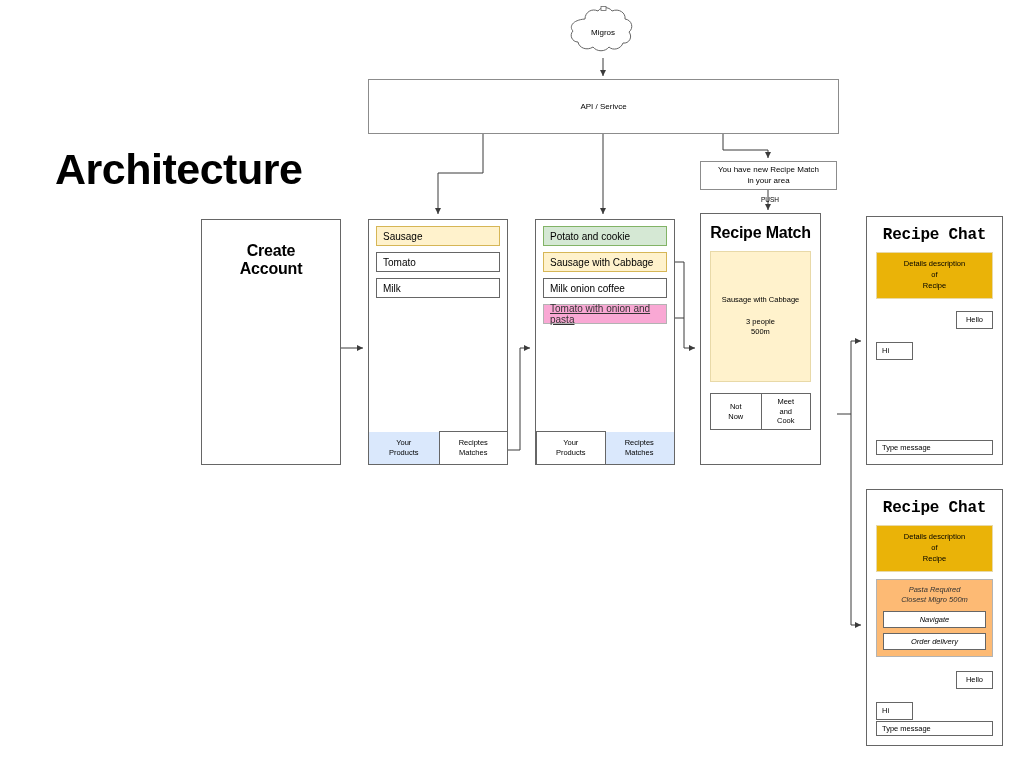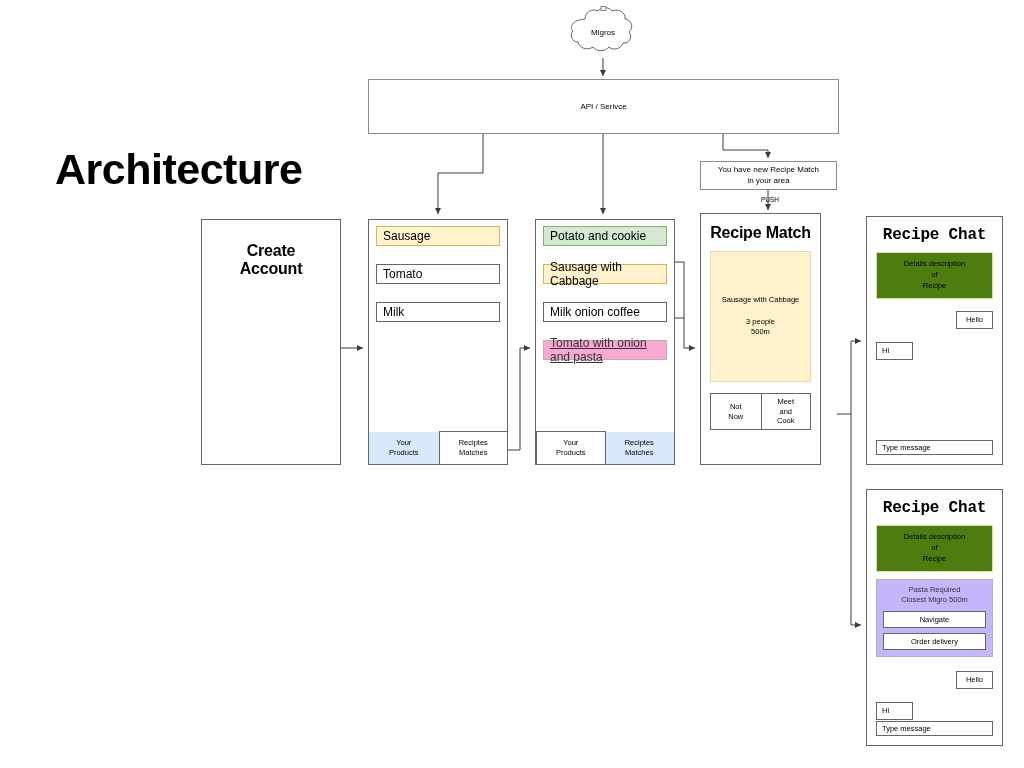--- a/index.html
+++ b/index.html
@@ -102,24 +102,24 @@
   }
   .fields-wrap { margin-top: 30px; }
 
   
   .list-screen { width: 140px; height: 246px; }
   .list-screen.s2 { left: 368px; top: 219px; }
   .list-screen.s3 { left: 535px; top: 219px; }
   .list-body { padding: 6px 7px 0 7px; }
   .row {
     height: 20px;
-    margin-bottom: 18px;
+    margin-bottom: 6px;
     display: flex; align-items: center;
     padding-left: 6px;
-    font-size: 12px;
+    font-size: 10px;
     box-sizing: border-box;
     border: 1px solid #666666;
     background: #ffffff;
     color: #000;
   }
   .row.yellow { background: #fff2cc; border-color: #d6b656; }
   .row.green  { background: #d5e8d4; border-color: #82b366; }
   .row.grey   { background: #f9a8d4; border-color: #b3b3b3; color: #333; text-decoration: underline; }
 
   
@@ -178,21 +178,21 @@
   }
   .rm-btn + .rm-btn { border-left: 1px solid #666666; }
 
   
   .chat { width: 137px; }
   .chat.c1 { left: 866px; top: 216px; height: 249px; }
   .chat.c2 { left: 866px; top: 489px; height: 257px; }
   .chat-title { margin-top: 9px; font-size: 16px; font-family: Liberation Mono, monospace; }
   .chat-desc {
     margin: 8px 9px 0 9px;
-    background: #4d7c0f;
+    background: #eab308;
     border: 1px solid #e8d9a8;
     padding: 6px 16px;
     font-size: 7.5px; line-height: 1.45; text-align: center;
     box-sizing: border-box;
     color: #000;
   }
   .bubble {
     border: 1px solid #666666;
     background: #fff;
     font-size: 7.5px;
@@ -219,24 +219,25 @@
     background: #fff;
     display: flex; align-items: center;
     padding-left: 5px;
     font-size: 7.5px;
     box-sizing: border-box;
     color: #000;
   }
   
   .pasta-panel {
     margin: 7px 9px 0 9px;
-    background: #c4b5fd;
+    background: #fdba74;
     border: 1px solid #b3b3b3;
     padding: 5px 6px 6px 6px;
     box-sizing: border-box;
+    font-style: italic;
   }
   .pasta-head {
     font-size: 7.5px; line-height: 1.4; text-align: center; color: #333;
     margin-bottom: 5px;
   }
   .pasta-btn {
     height: 17px;
     border: 1px solid #666666;
     background: #ffffff;
     display: flex; align-items: center; justify-content: center;

